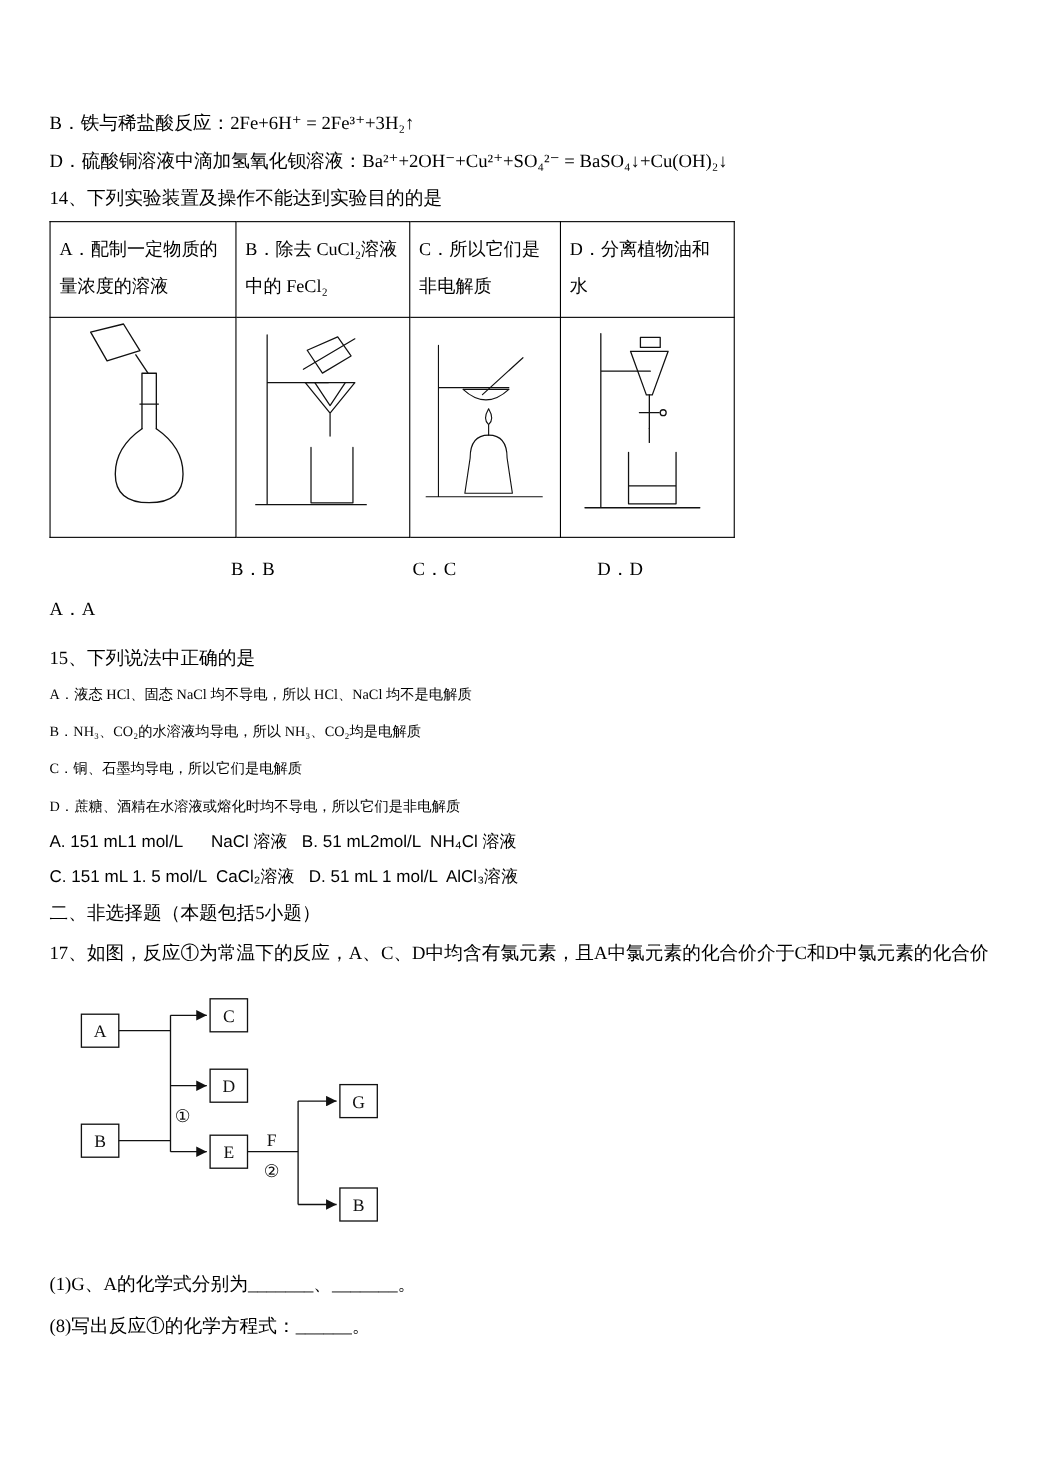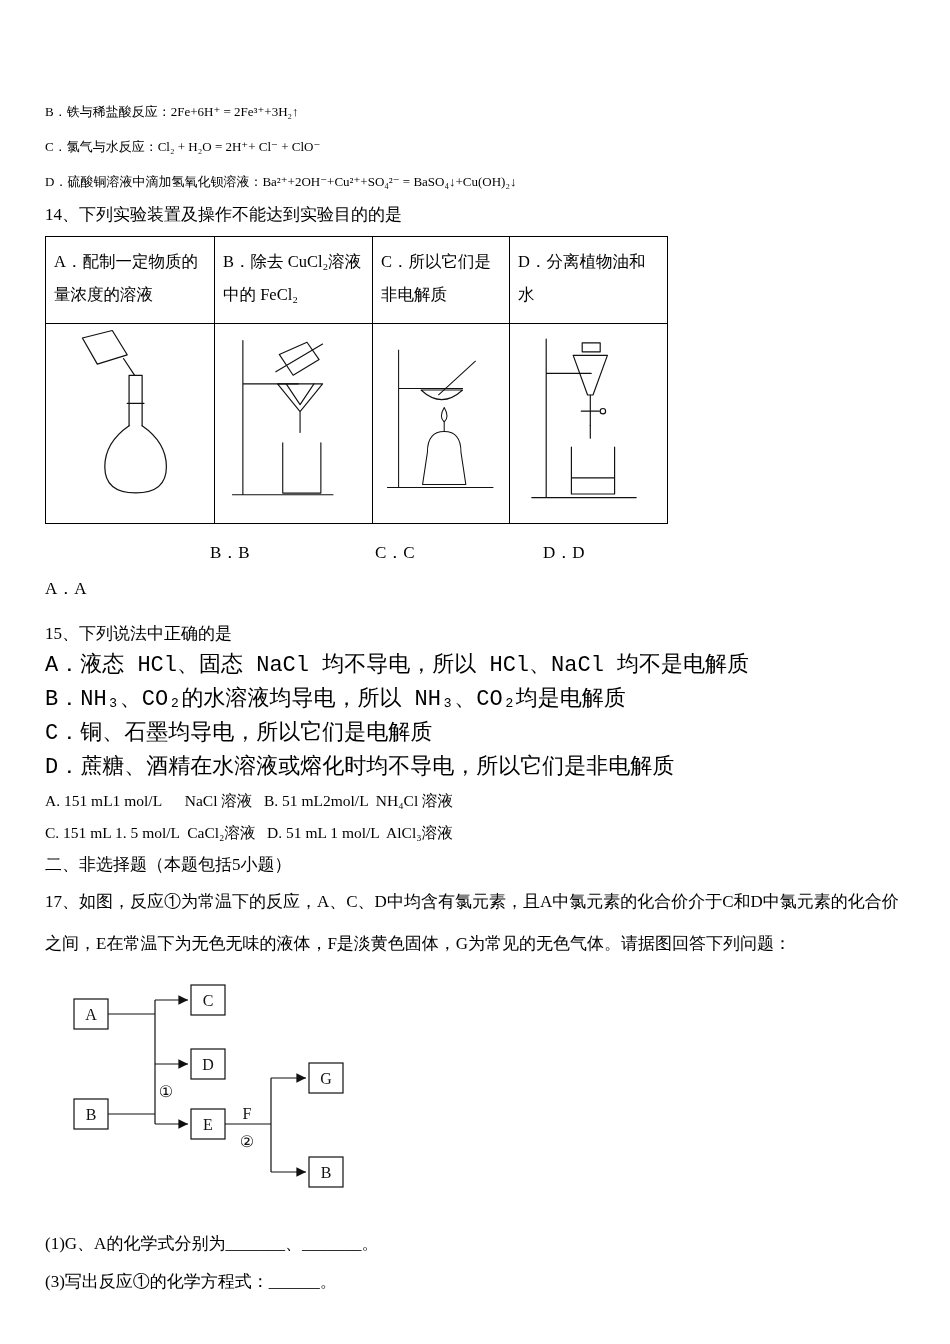--- a/index.html
+++ b/index.html
@@ -9,21 +9,21 @@
     font-family:"Liberation Serif","DejaVu Serif",serif;
     color:#000;
   }
   .page {
     width:950px; height:1344px;
     padding:94px 45px 0 45px;
     background:#fff;
     position:relative;
     overflow:hidden;
   }
-  .ln { font-size:13px; line-height:35px; }
+  .ln { font-size:17px; line-height:35px; }
   .stem { font-size:17px; line-height:31px; }
 
   table.apparatus-table {
     border-collapse:collapse;
     margin-top:6px;
     table-layout:fixed;
   }
   table.apparatus-table td { border:1px solid #000; }
   td.c1 { width:169px;margin-top:40px; } td.c2 { width:158px; } td.c3 { width:137px; } td.c4 { width:158px; }
   td.hdr {
@@ -40,41 +40,40 @@
   .answers {
     display:flex;
     margin-top:14px;
     font-size:17px;
     line-height:30px;
   }
   .answers span { display:inline-block; }
   .answers .a1 { width:165px;margin-top:36px; } .answers .a2 { width:165px; } .answers .a3 { width:168px; }
 
   .q15-stem { margin-top:14px; }
-  .opt { font-size:22px; line-height:34px;font-family:Liberation Mono, monospace; }
+  .opt { font-size:13px; line-height:34px; }
   .mono {
-    font-family:Liberation Serif, serif;
+    font-family:Liberation Sans, sans-serif;
     font-size:15.5px;
     line-height:32px;
     white-space:pre;
   }
   .section-title { font-size:17px; line-height:32px; }
   .q17-stem { font-size:17px; line-height:42px; }
   .flow-wrap { margin:14px 0 10px 14px; }
   .subq { font-size:17px; line-height:38px; }
 
   svg { display:inline-block; }
 </style>
 </head>
 <body>
 
 <div class="page">
 
   <p class="ln">B．铁与稀盐酸反应：2Fe+6H⁺ = 2Fe³⁺+3H₂↑</p>
-  <p class="ln">C．氯气与水反应：Cl₂ + H₂O = 2H⁺+ Cl⁻ + ClO⁻</p>
   <p class="ln">D．硫酸铜溶液中滴加氢氧化钡溶液：Ba²⁺+2OH⁻+Cu²⁺+SO₄²⁻ = BaSO₄↓+Cu(OH)₂↓</p>
 
   <p class="stem">14、下列实验装置及操作不能达到实验目的的是</p>
 
   <table class="apparatus-table">
     <tbody>
       <tr>
         <td class="hdr c1">A．配制一定物质的量浓度的溶液</td>
         <td class="hdr c2">B．除去 CuCl₂溶液中的 FeCl₂</td>
         <td class="hdr c3">C．所以它们是非电解质</td>
@@ -143,21 +142,20 @@
   <p class="opt">B．NH₃、CO₂的水溶液均导电，所以 NH₃、CO₂均是电解质</p>
   <p class="opt">C．铜、石墨均导电，所以它们是电解质</p>
   <p class="opt">D．蔗糖、酒精在水溶液或熔化时均不导电，所以它们是非电解质</p>
 
   <p class="mono">A. 151 mL1 mol/L      NaCl 溶液   B. 51 mL2mol/L  NH₄Cl 溶液</p>
   <p class="mono">C. 151 mL 1. 5 mol/L  CaCl₂溶液   D. 51 mL 1 mol/L  AlCl₃溶液</p>
 
   <p class="section-title">二、非选择题（本题包括5小题）</p>
 
   <p class="q17-stem">17、如图，反应①为常温下的反应，A、C、D中均含有氯元素，且A中氯元素的化合价介于C和D中氯元素的化合价</p>
-  <p class="q17-stem">之间，E在常温下为无色无味的液体，F是淡黄色固体，G为常见的无色气体。请据图回答下列问题：</p>
 
   <div class="flow-wrap">
     <svg width="330" height="232" viewBox="0 0 330 232">
       <defs>
         <marker id="arr" markerWidth="9" markerHeight="8" refX="8" refY="4" orient="auto">
           <path d="M0,0 L8,4 L0,8 Z" fill="#111"></path>
         </marker>
       </defs>
       <g fill="none" stroke="#111" stroke-width="1.2">
         <rect x="15" y="20" width="34" height="30"></rect>
@@ -187,15 +185,15 @@
         <text x="267" y="105">G</text>
         <text x="267" y="199">B</text>
         <text x="107" y="118">①</text>
         <text x="188" y="140">F</text>
         <text x="188" y="168">②</text>
       </g>
     </svg>
   </div>
 
   <p class="subq">(1)G、A的化学式分别为_______、_______。</p>
-  <p class="subq">(3)写出反应①的化学方程式：______。</p>
+  <p class="subq">(8)写出反应①的化学方程式：______。</p>
 
 </div>
 
 </body></html>

